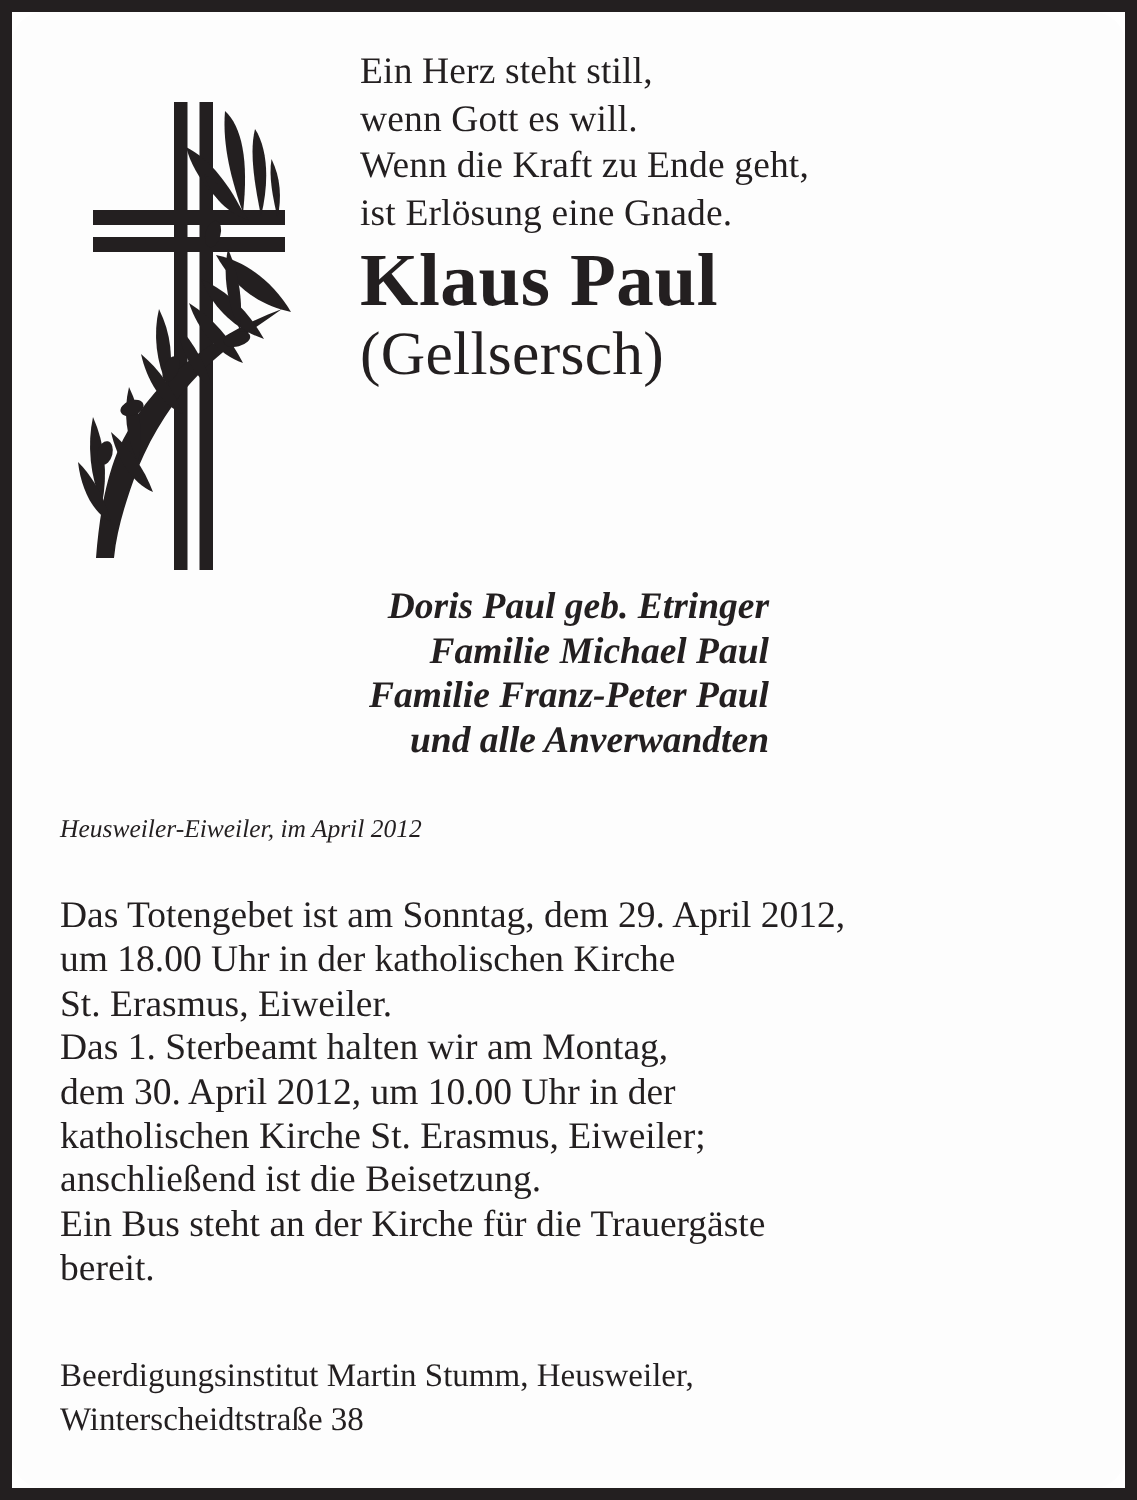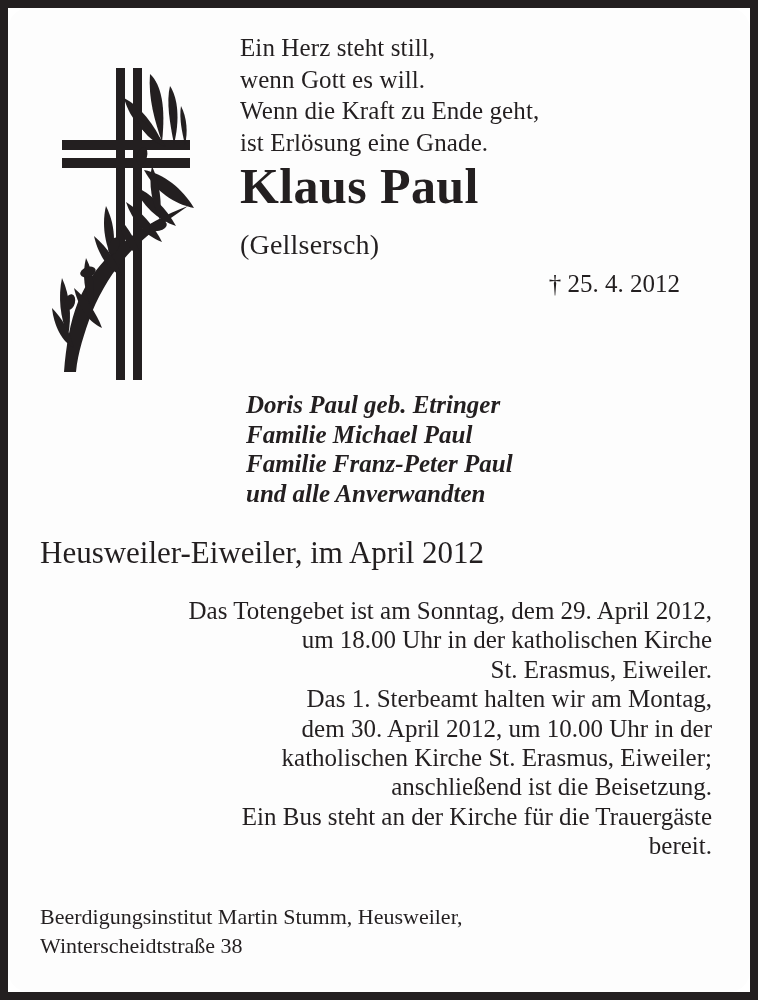--- a/index.html
+++ b/index.html
@@ -56,23 +56,23 @@
   }
 
   .name {
     font-size: 50px;
     font-weight: bold;
     line-height: 56px;
     letter-spacing: .4px;
   }
 
   .nickname {
-    font-size: 28px;
+    font-size: 41px;
     line-height: 38px;
-    margin-top: 12px;
+    margin-top: 2px;
     letter-spacing: .2px;
   }
 
   .dates {
     margin-top: 5px;
     font-size: 25px;
     line-height: 30px;
     display: flex;
     width: 440px;
   }
@@ -82,40 +82,41 @@
   
   .family {
     position: absolute;
     left: 238px;
     top: 382px;
     font-size: 25px;
     line-height: 29.5px;
     font-weight: bold;
     font-style: italic;
     white-space: pre-line;
+    text-align: right;
   }
 
   
   .place-date {
     position: absolute;
     left: 32px;
     top: 530px;
-    font-size: 31px;
+    font-size: 17px;
     line-height: 30px;
+    font-style: italic;
   }
 
   .details {
     position: absolute;
     left: 32px;
     top: 588px;
     width: 672px;
     font-size: 25px;
     line-height: 29.4px;
     white-space: pre-line;
-    text-align: right;
   }
 
   .provider {
     position: absolute;
     left: 32px;
     top: 894px;
     width: 672px;
     font-size: 22px;
     line-height: 29.4px;
     white-space: pre-line;
@@ -168,21 +169,20 @@
     </div>
 
     <div class="upper-block">
       <div class="verse">Ein Herz steht still,
 wenn Gott es will.
 Wenn die Kraft zu Ende geht,
 ist Erlösung eine Gnade.</div>
       <div class="name">Klaus Paul</div>
       <div class="nickname">(Gellsersch)</div>
       <div class="dates">
-        <span class="died">† 25. 4. 2012</span>
       </div>
     </div>
 
     <div class="family">Doris Paul geb. Etringer
 Familie Michael Paul
 Familie Franz-Peter Paul
 und alle Anverwandten</div>
 
     <div class="place-date">Heusweiler-Eiweiler, im April 2012</div>
 

